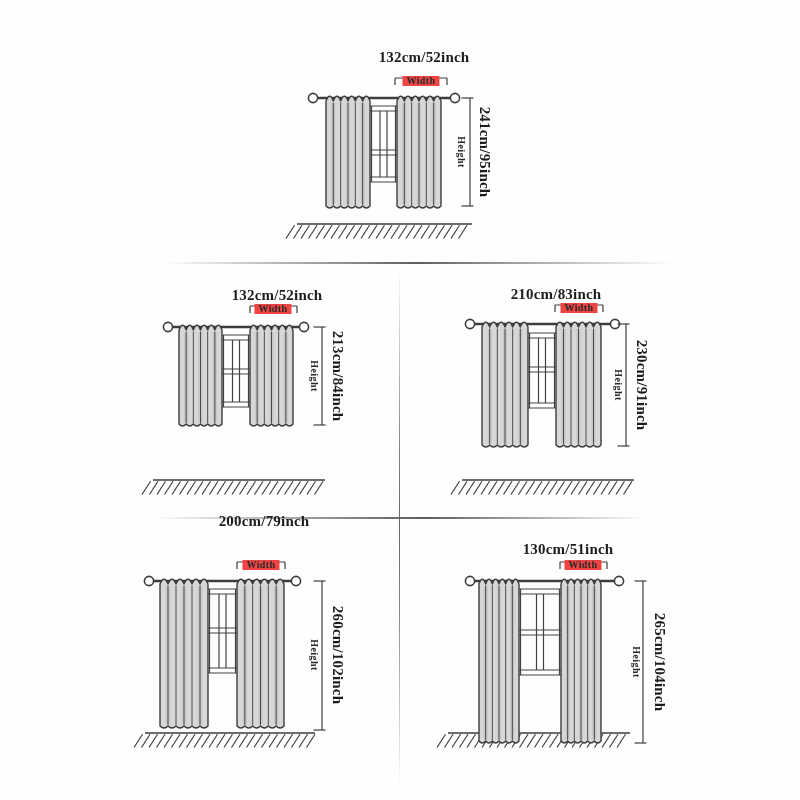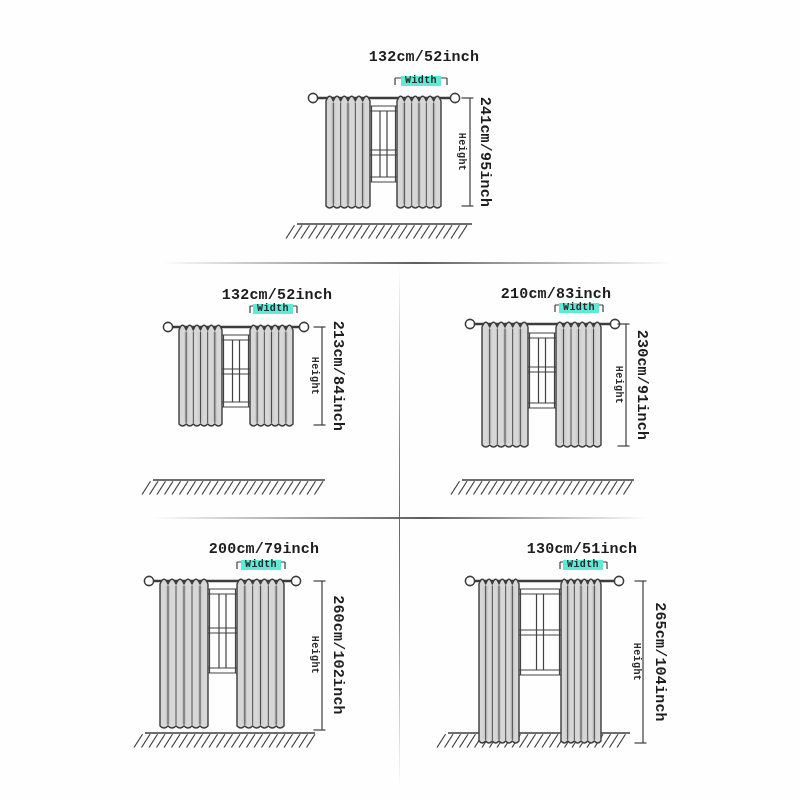--- a/index.html
+++ b/index.html
@@ -1,29 +1,29 @@
 <!DOCTYPE html>
 <html><head>
 <meta charset="utf-8">
 <style>
   html,body{margin:0;padding:0;background:#fff;}
   .page{
     position:relative;width:800px;height:800px;background:#fffefe;
-    font-family:Liberation Mono, monospace;overflow:hidden;
+    font-family:Liberation Serif, serif;overflow:hidden;
   }
   #scene-svg{position:absolute;left:0;top:0;z-index:0;}
   .diagram{position:absolute;left:0;top:0;width:0;height:0;z-index:2;}
   .txt{
     position:absolute;transform:translate(-50%,-50%);
     white-space:nowrap;color:#1d1d1d;line-height:1;
   }
   .size-h{font-size:15px;font-weight:600;letter-spacing:.2px;}
   .vert{transform:translate(-50%,-50%) rotate(90deg);}
   .small-lab{font-size:10px;font-weight:700;letter-spacing:.4px;color:#2a2a2a;}
-  .w-lab{background:#5eead4;padding:0 4px;}
+  .w-lab{background:#ef4444;padding:0 4px;}
   .divider{position:absolute;z-index:1;}
   .divider-h{height:1.5px;}
   .divider-v{width:1.4px;}
   #divider-top{left:162px;top:262px;width:510px;
     background:linear-gradient(to right,rgba(130,130,130,0),rgba(120,120,120,.8) 35%,rgba(85,85,85,.95) 50%,rgba(120,120,120,.8) 65%,rgba(130,130,130,0));}
   #divider-middle{left:152px;top:517px;width:496px;
     background:linear-gradient(to right,rgba(130,130,130,0),rgba(120,120,120,.8) 35%,rgba(85,85,85,.95) 55%,rgba(120,120,120,.8) 70%,rgba(130,130,130,0));}
   #divider-vertical{left:399px;top:266px;height:522px;
     background:linear-gradient(to bottom,rgba(130,130,130,0),rgba(110,110,110,.85) 35%,rgba(95,95,95,.95) 50%,rgba(110,110,110,.85) 65%,rgba(130,130,130,0));}
 </style>
@@ -455,26 +455,26 @@
   </div>
 
   <div class="diagram">
     <div class="txt size-h" style="left:556px;top:294px">210cm/83inch</div>
     <div class="txt small-lab w-lab" style="left:579px;top:308px">Width</div>
     <div class="txt size-h vert" style="left:641px;top:385px">230cm/91inch</div>
     <div class="txt small-lab vert" style="left:618px;top:385px">Height</div>
   </div>
 
   <div class="diagram">
-    <div class="txt size-h" style="left:264px;top:549px">200cm/79inch</div>
+    <div class="txt size-h" style="left:264px;top:521px">200cm/79inch</div>
     <div class="txt small-lab w-lab" style="left:261px;top:565px">Width</div>
     <div class="txt size-h vert" style="left:337px;top:655px">260cm/102inch</div>
     <div class="txt small-lab vert" style="left:314px;top:655px">Height</div>
   </div>
 
   <div class="diagram">
-    <div class="txt size-h" style="left:582px;top:549px">130cm/51inch</div>
+    <div class="txt size-h" style="left:568px;top:549px">130cm/51inch</div>
     <div class="txt small-lab w-lab" style="left:583px;top:565px">Width</div>
     <div class="txt size-h vert" style="left:659px;top:662px">265cm/104inch</div>
     <div class="txt small-lab vert" style="left:636px;top:662px">Height</div>
   </div>
 
 </div>
 
 </body></html>

